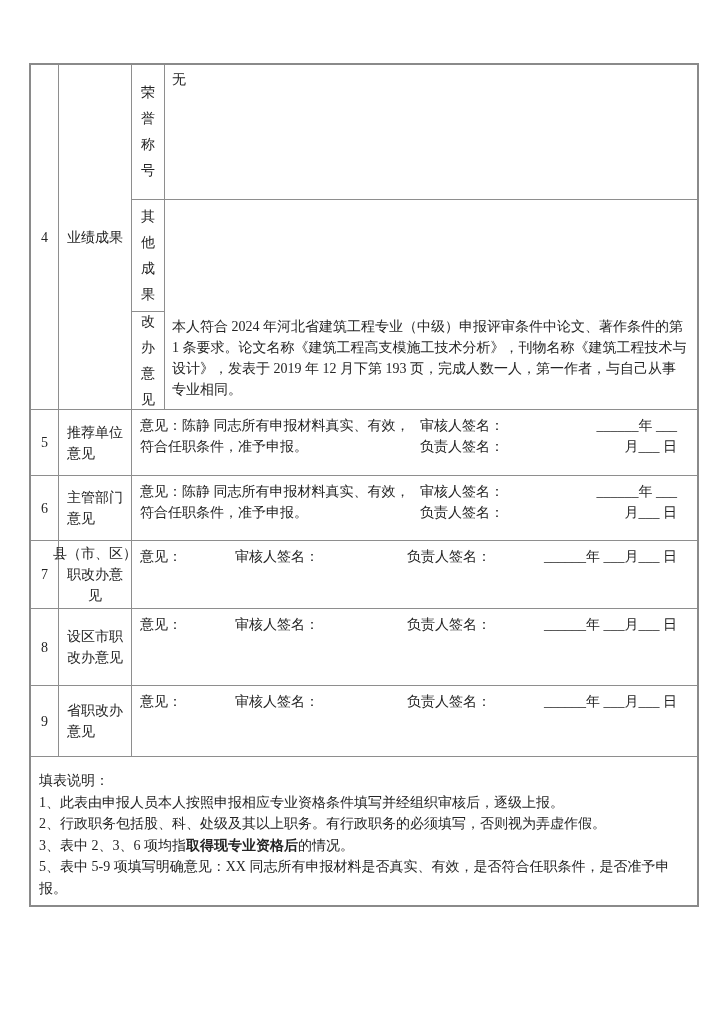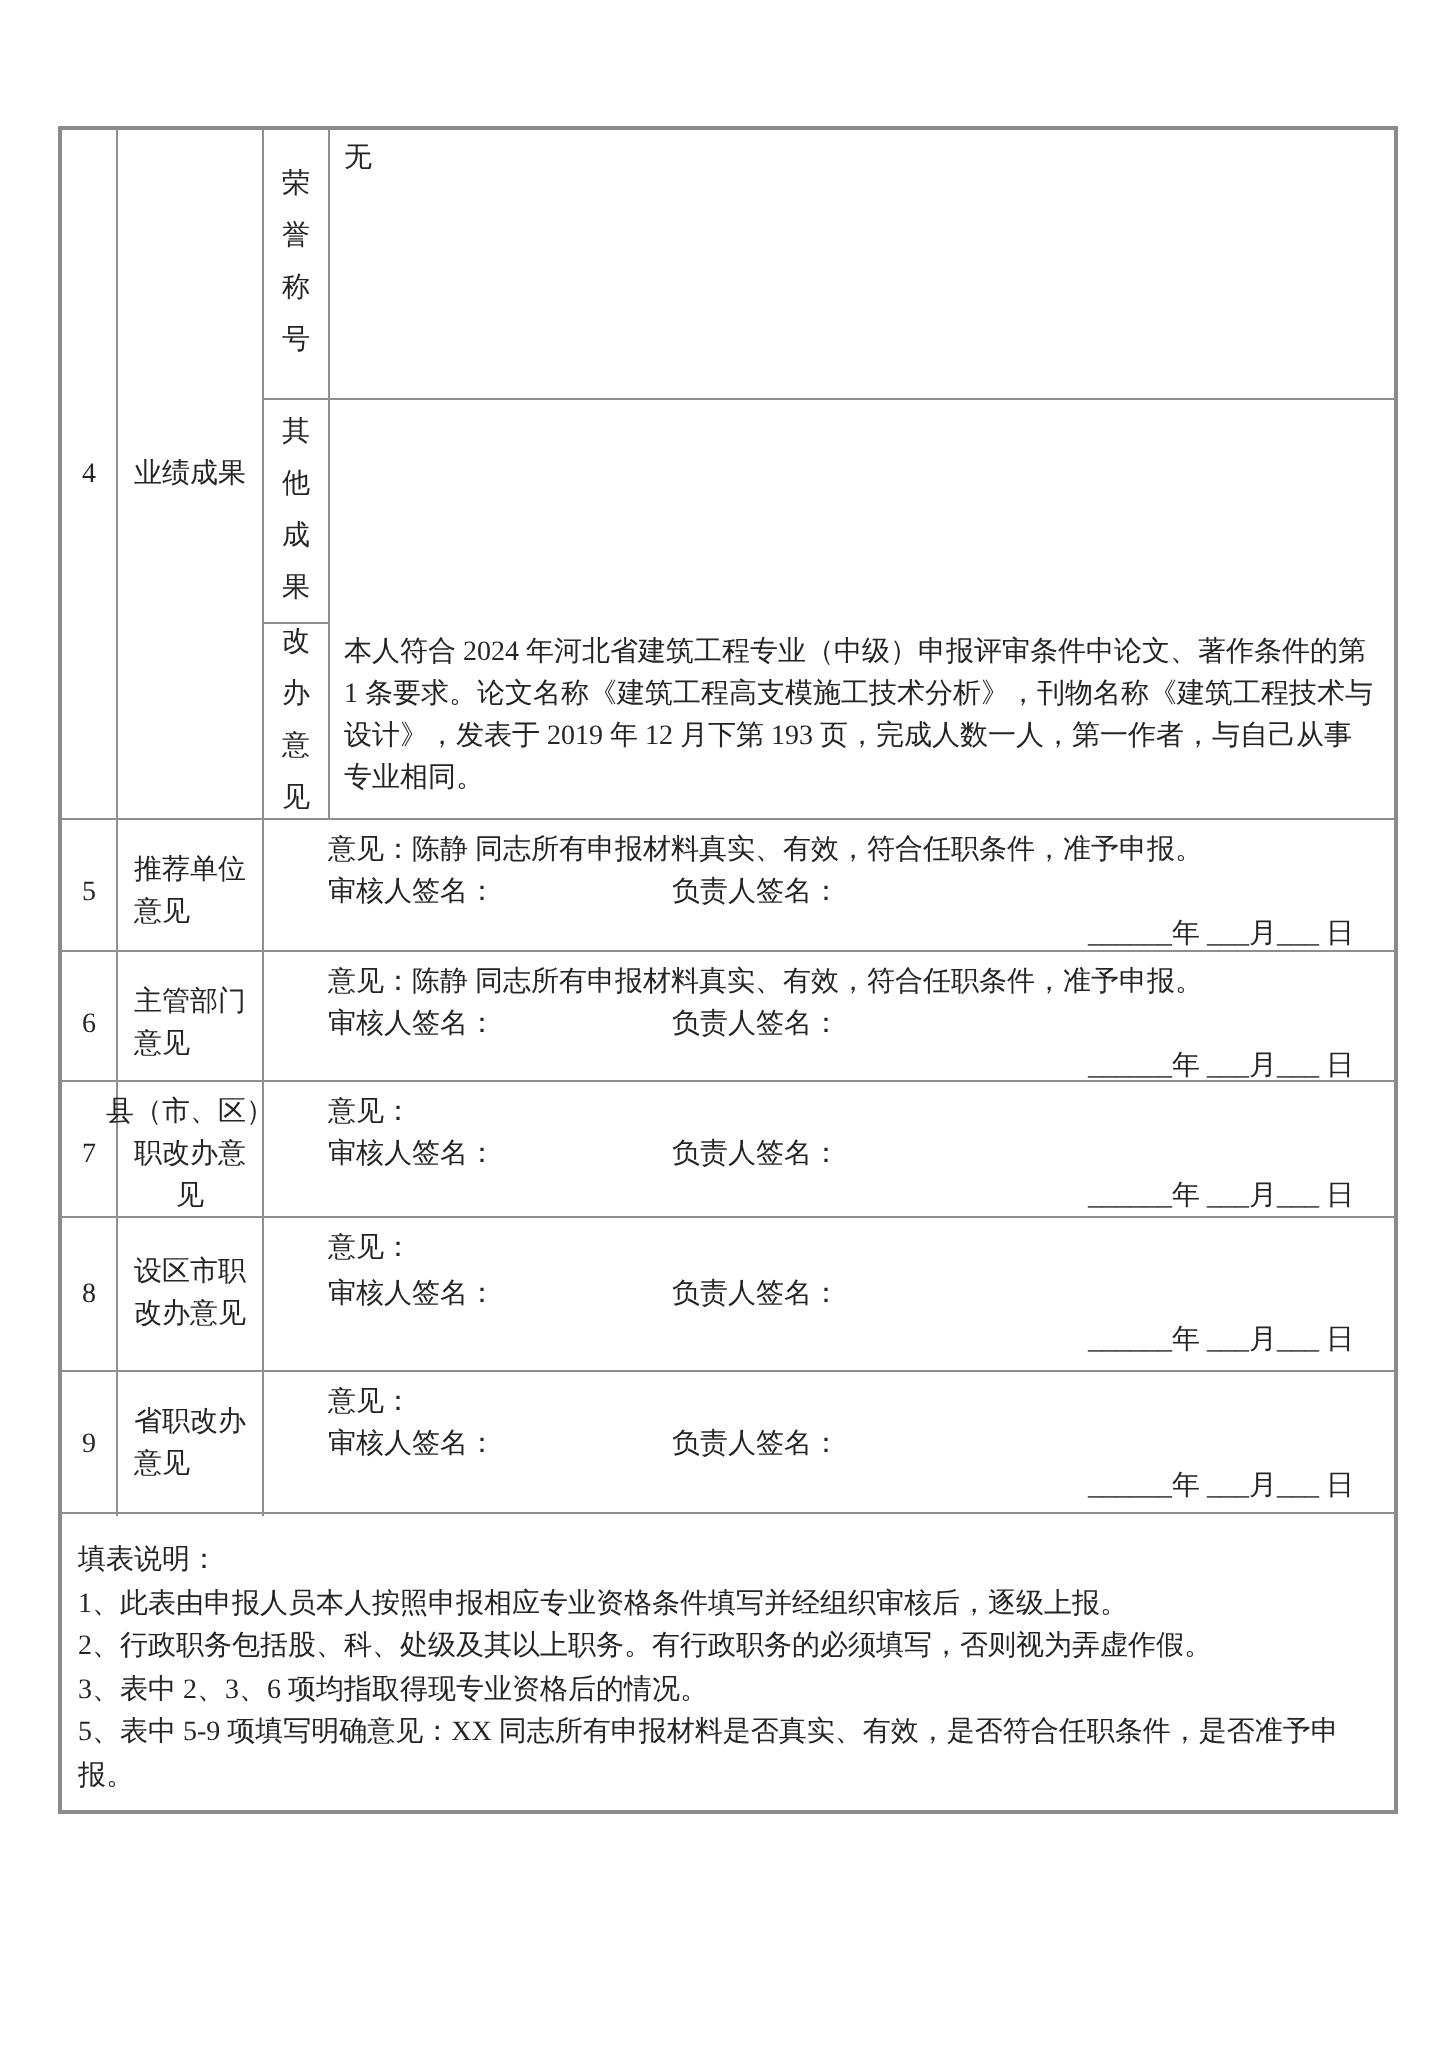--- a/index.html
+++ b/index.html
@@ -80,35 +80,34 @@
   .lbl2{
     grid-column:2;
     display:flex;align-items:center;
     white-space:pre;
     padding-left:8px;
   }
   .lbl2.center{justify-content:center;padding-left:0;text-align:center;}
   .ocell{
     grid-column:3;
     border-right:none;
-    display:flex;flex-direction:column;justify-content:space-between;
+    display:flex;flex-direction:row;justify-content:space-between;
     padding:5px 10px 4px 8px;
-    margin-left:24px;
   }
   .sig .rev{display:inline-block;width:172px;}
   .dateline{
     text-align:right;
     padding-right:10px;
   }
   
   .notes{
     padding:13px 8px 6px 8px;
   }
   .notes div{line-height:21.5px;}
-  .b{font-weight:normal;}
+  .b{font-weight:bold;}
 </style>
 </head>
 <body>
 
 <div class="page">
   <div class="tbl">
 
     <div class="r4">
       <div class="cell num">4</div>
       <div class="cell vcell sr1 bb">

